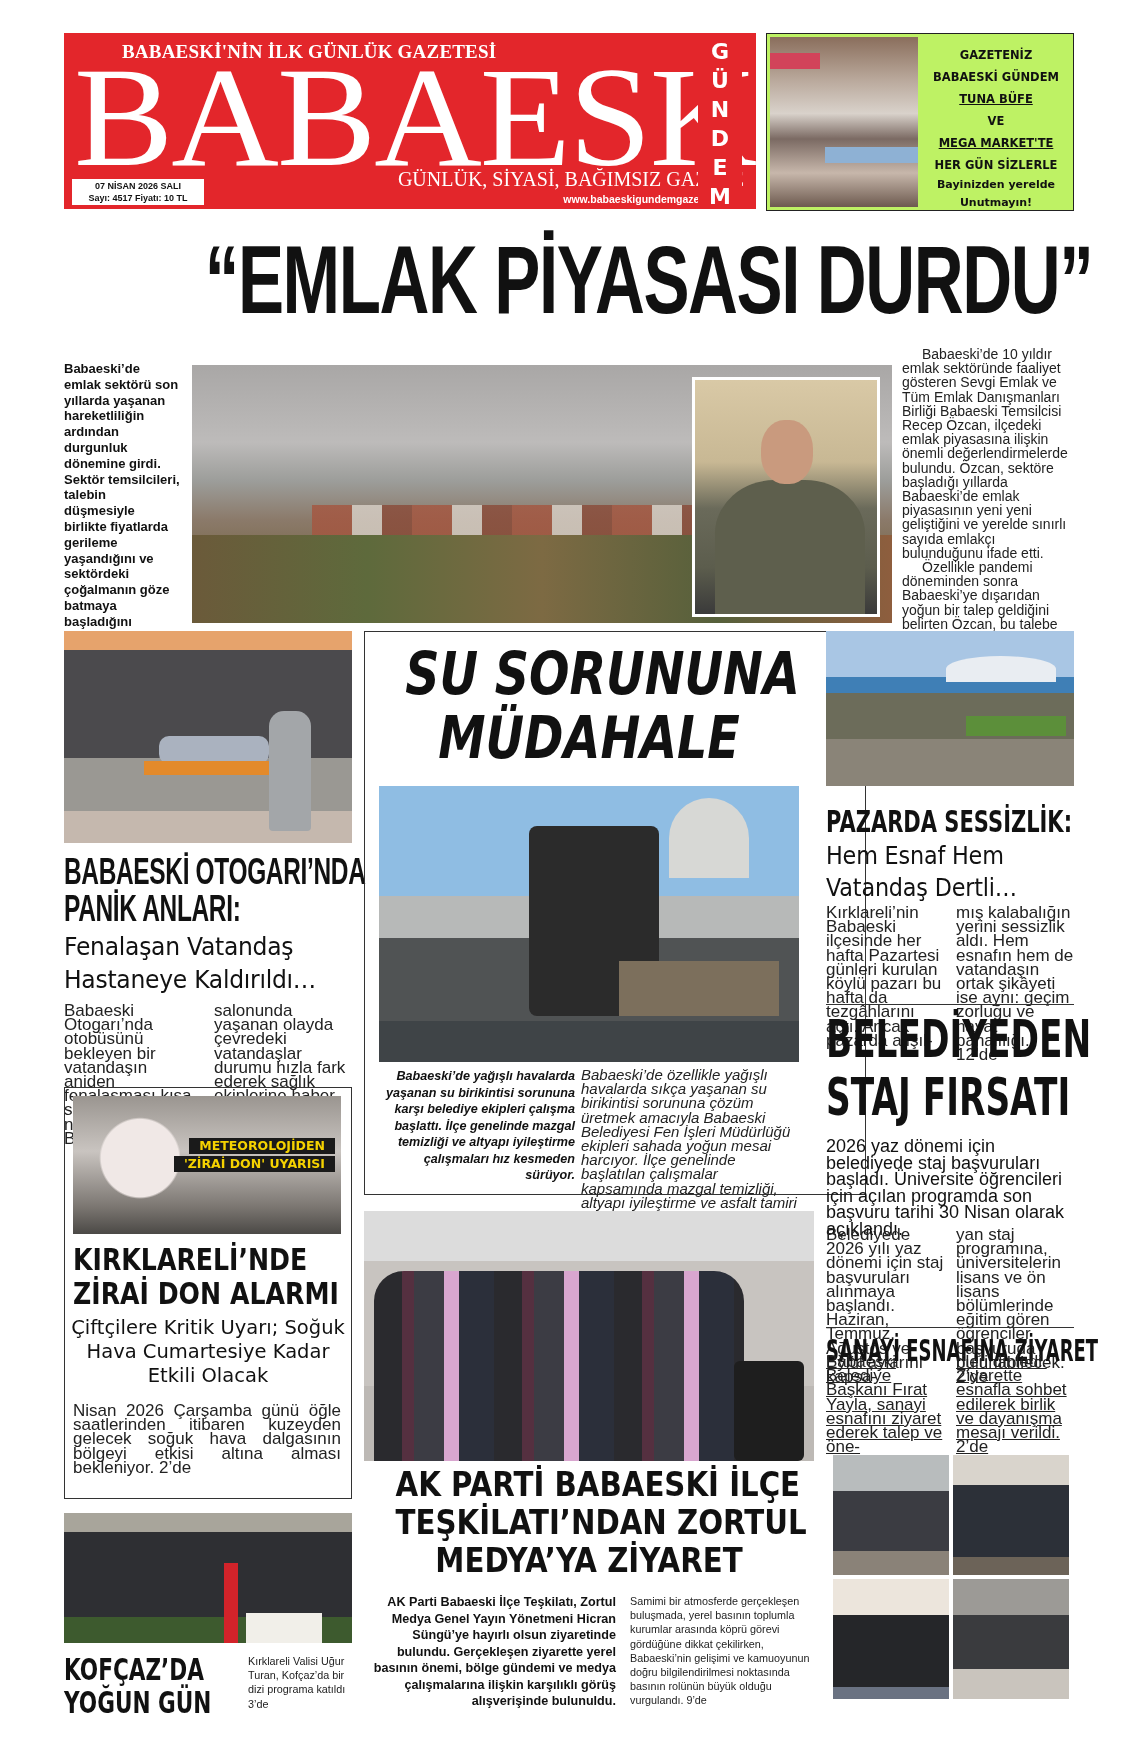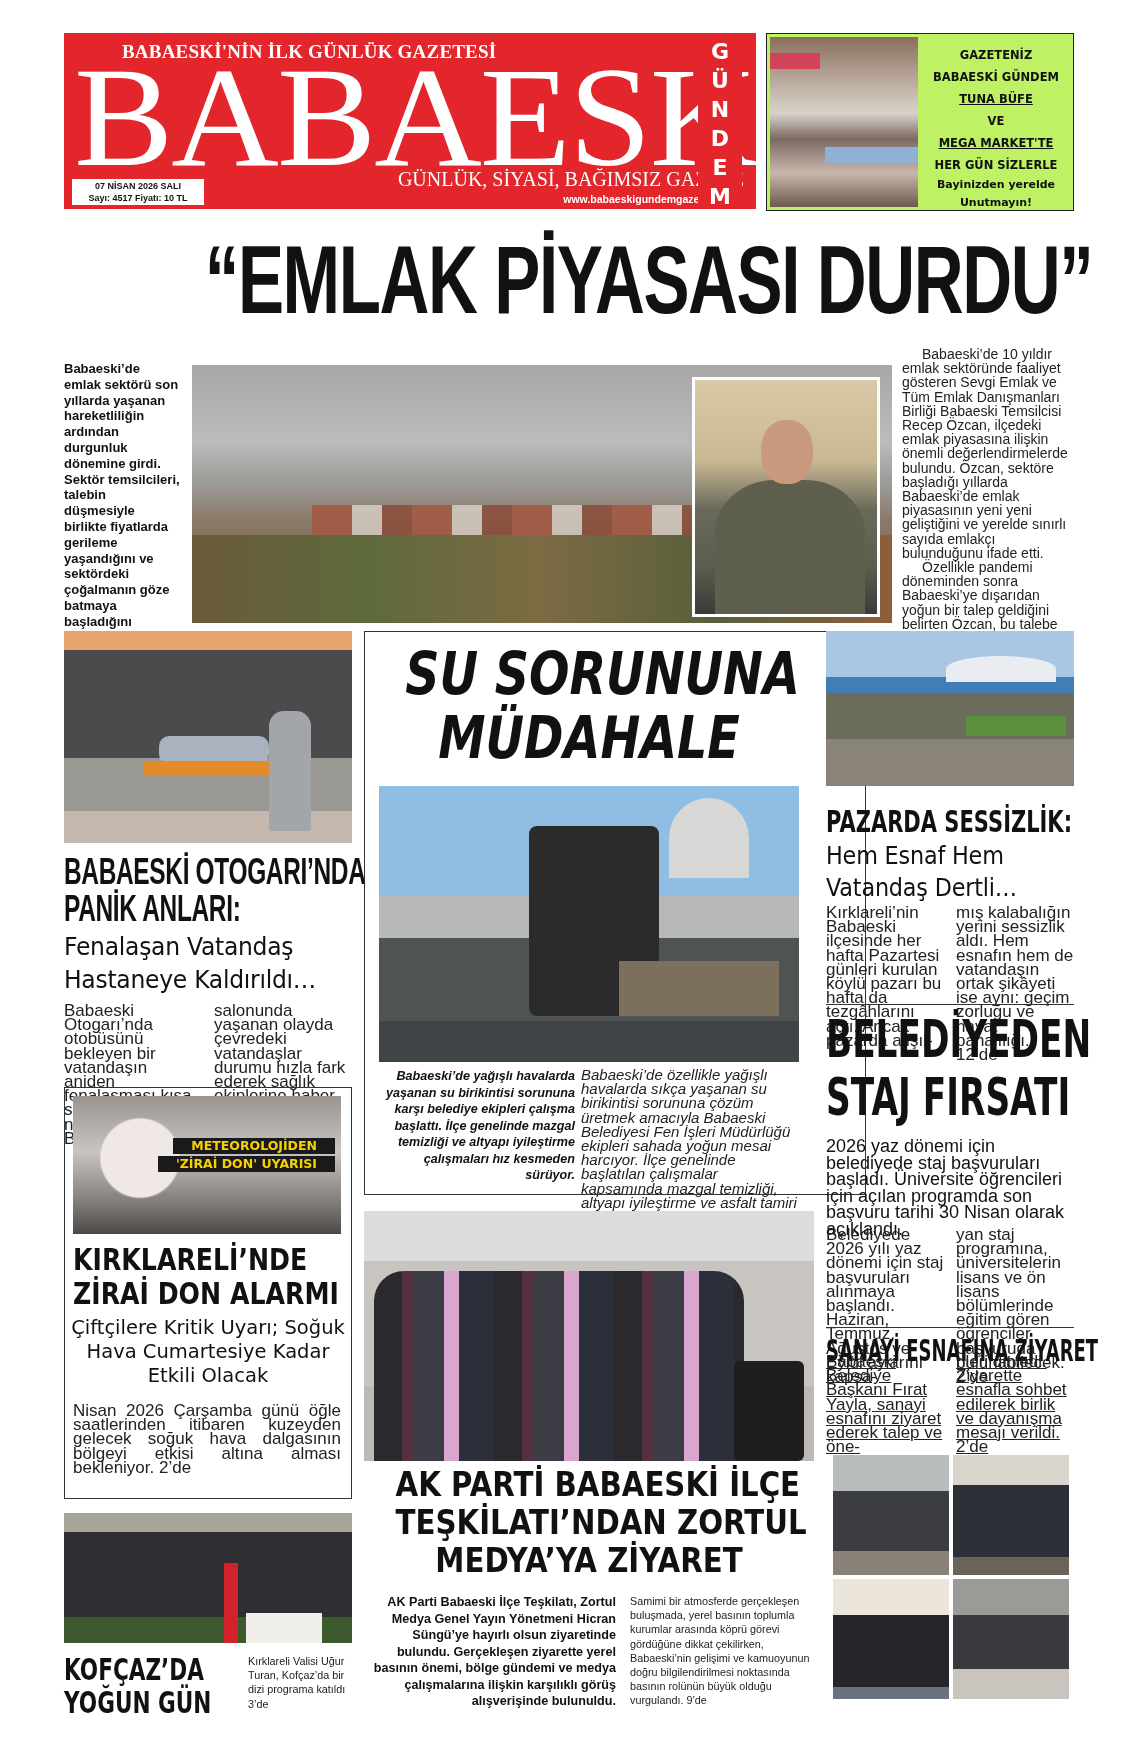--- a/index.html
+++ b/index.html
@@ -48,21 +48,21 @@
   .h-cond { font-family: "Liberation Sans", sans-serif; font-weight: bold; color: #111; transform-origin: left top; white-space: nowrap; }
   .h-otogar { left: 64px; top: 853px; font-size: 36px; line-height: 37px; transform: scaleX(0.68); letter-spacing: -0.5px; }
   .sub-thin { font-family: "DejaVu Sans", sans-serif; font-weight: normal; color: #111; white-space: nowrap; }
   .sub-otogar { left: 64px; top: 930px; font-size: 25.5px; line-height: 33px; letter-spacing: -0.3px; transform: scaleX(0.92); transform-origin: left top; }
   .cols2 { display: flex; gap: 12px; font-size: 17px; line-height: 14.2px; color: #222; }
   .cols2 > div { flex: 1; }
   .body-otogar { left: 64px; top: 1004px; width: 288px; justify-content: space-between; }
 
   .kirk-box { left: 64px; top: 1087px; width: 288px; height: 412px; border: 1.5px solid #333; }
   .kirk-photo { position: absolute; left: 8px; top: 8px; width: 268px; height: 138px; background: radial-gradient(circle at 25% 45%,#f0e8e6 0 18%,transparent 19%), linear-gradient(180deg,#9a9590,#c9c4c0 40%,#7c7772 80%,#4b4946); }
-  .kirk-photo .badge1, .kirk-photo .badge2 { position: absolute; right: 6px; background: #1a1a1a; color: #f5d200; font-family: "DejaVu Sans", sans-serif; font-weight: bold; font-size: 12.5px; padding: 0 18px; line-height: 16px; }
+  .kirk-photo .badge1, .kirk-photo .badge2 { position: absolute; right: 6px; background: #1a1a1a; color: #f5d200; font-family: "DejaVu Sans", sans-serif; font-weight: bold; font-size: 12.5px; padding: 0 10px; line-height: 16px; }
   .kirk-photo .badge1 { top: 42px; }
   .kirk-photo .badge2 { top: 60px; }
   .h-kirk { position: absolute; left: 8px; top: 155px; font-size: 30px; line-height: 34px; transform: scaleX(0.84); font-family: "DejaVu Sans", sans-serif; }
   .sub-kirk { position: absolute; left: 0; top: 228px; width: 286px; text-align: center; font-size: 19.5px; line-height: 24px; font-family: "DejaVu Sans", sans-serif; font-weight: normal; white-space: normal; }
   .body-kirk { position: absolute; left: 8px; top: 316px; width: 268px; text-align: justify; }
 
   .kofcaz-photo { left: 64px; top: 1513px; width: 288px; height: 130px; background: linear-gradient(180deg,#a8a59b 0 15%,#2e2f33 15% 80%,#3d5a2e 80%); }
   .kofcaz-photo .flag { position: absolute; left: 160px; top: 50px; width: 14px; height: 80px; background: #d2232a; }
   .kofcaz-photo .stone { position: absolute; left: 182px; top: 100px; width: 76px; height: 30px; background: #f1efe9; }
   .h-kofcaz { left: 64px; top: 1653px; font-size: 30px; line-height: 33px; transform: scaleX(0.72); font-family: "DejaVu Sans", sans-serif; }

